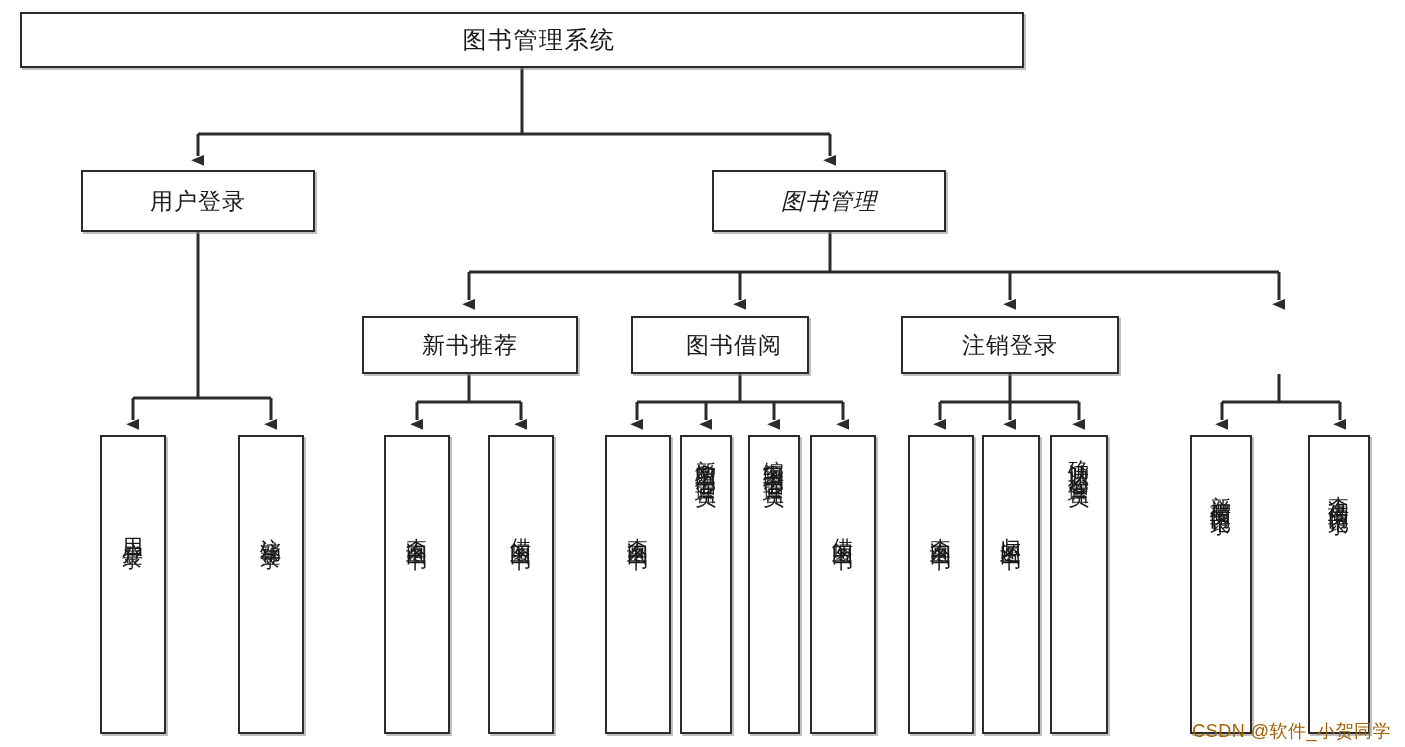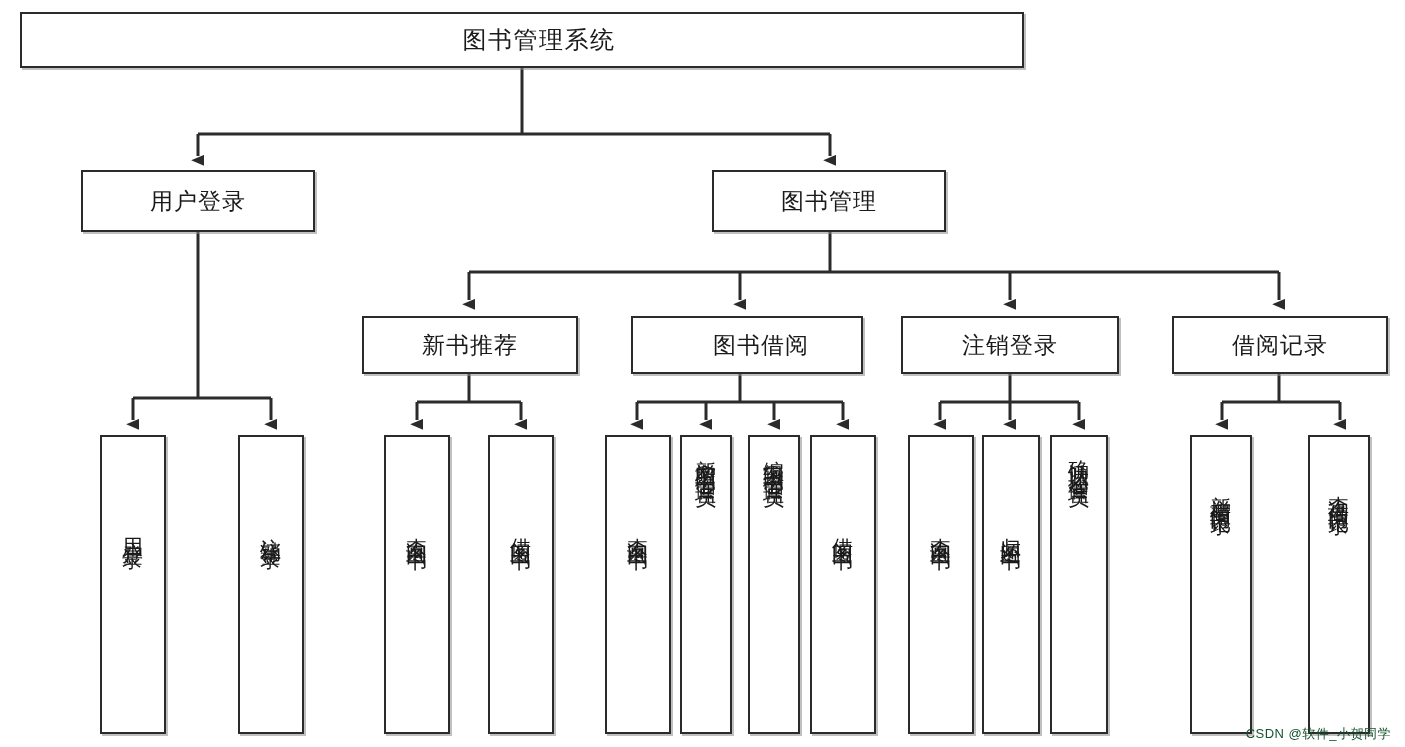--- a/index.html
+++ b/index.html
@@ -48,22 +48,22 @@
     line-height:1;
     white-space:nowrap;
     margin:0 auto;
   }
   .leaf.mid .lbl{margin-top:78px;}
   .leaf.mid3 .lbl{margin-top:36px;}
 
   .watermark{
     position:absolute;
     right:14px;bottom:4px;
-    font-size:13px;
-    color:#14532d;
+    font-size:18px;
+    color:#a16207;
     letter-spacing:.5px;
     z-index:9;
     white-space:nowrap;
     font-family:"Liberation Sans","DejaVu Sans",sans-serif;
   }
 </style>
 </head>
 <body>
 
 <div id="stage">
@@ -118,35 +118,32 @@
     </g>
   </svg>
 
   <div class="node h-node root" style="left:20px;top:12px;width:1004px;height:56px;padding-left:34px;">
     <span class="lbl">图书管理系统</span>
   </div>
 
   <div class="node h-node" style="left:81px;top:170px;width:234px;height:62px;">
     <span class="lbl">用户登录</span>
   </div>
-  <div class="node h-node" style="left:712px;top:170px;width:234px;height:62px;">
+  <div class="node h-node" style="left:712px;top:170px;width:234px;height:62px;font-style:italic;">
     <span class="lbl">图书管理</span>
   </div>
 
   <div class="node h-node" style="left:362px;top:316px;width:216px;height:58px;justify-content:center;">
     <span class="lbl">新书推荐</span>
   </div>
-  <div class="node h-node" style="left:631px;top:316px;width:232px;height:58px;padding-left:28px;">
+  <div class="node h-node" style="left:631px;top:316px;width:178px;height:58px;padding-left:28px;">
     <span class="lbl">图书借阅</span>
   </div>
   <div class="node h-node" style="left:901px;top:316px;width:218px;height:58px;">
     <span class="lbl">注销登录</span>
-  </div>
-  <div class="node h-node" style="left:1172px;top:316px;width:216px;height:58px;">
-    <span class="lbl">借阅记录</span>
   </div>
 
   <div class="node leaf mid" style="left:100px;top:435px;width:66px;height:299px;">
     <span class="lbl">用户登录</span>
   </div>
   <div class="node leaf mid" style="left:238px;top:435px;width:66px;height:299px;">
     <span class="lbl">注销登录</span>
   </div>
 
   <div class="node leaf mid" style="left:384px;top:435px;width:66px;height:299px;">

